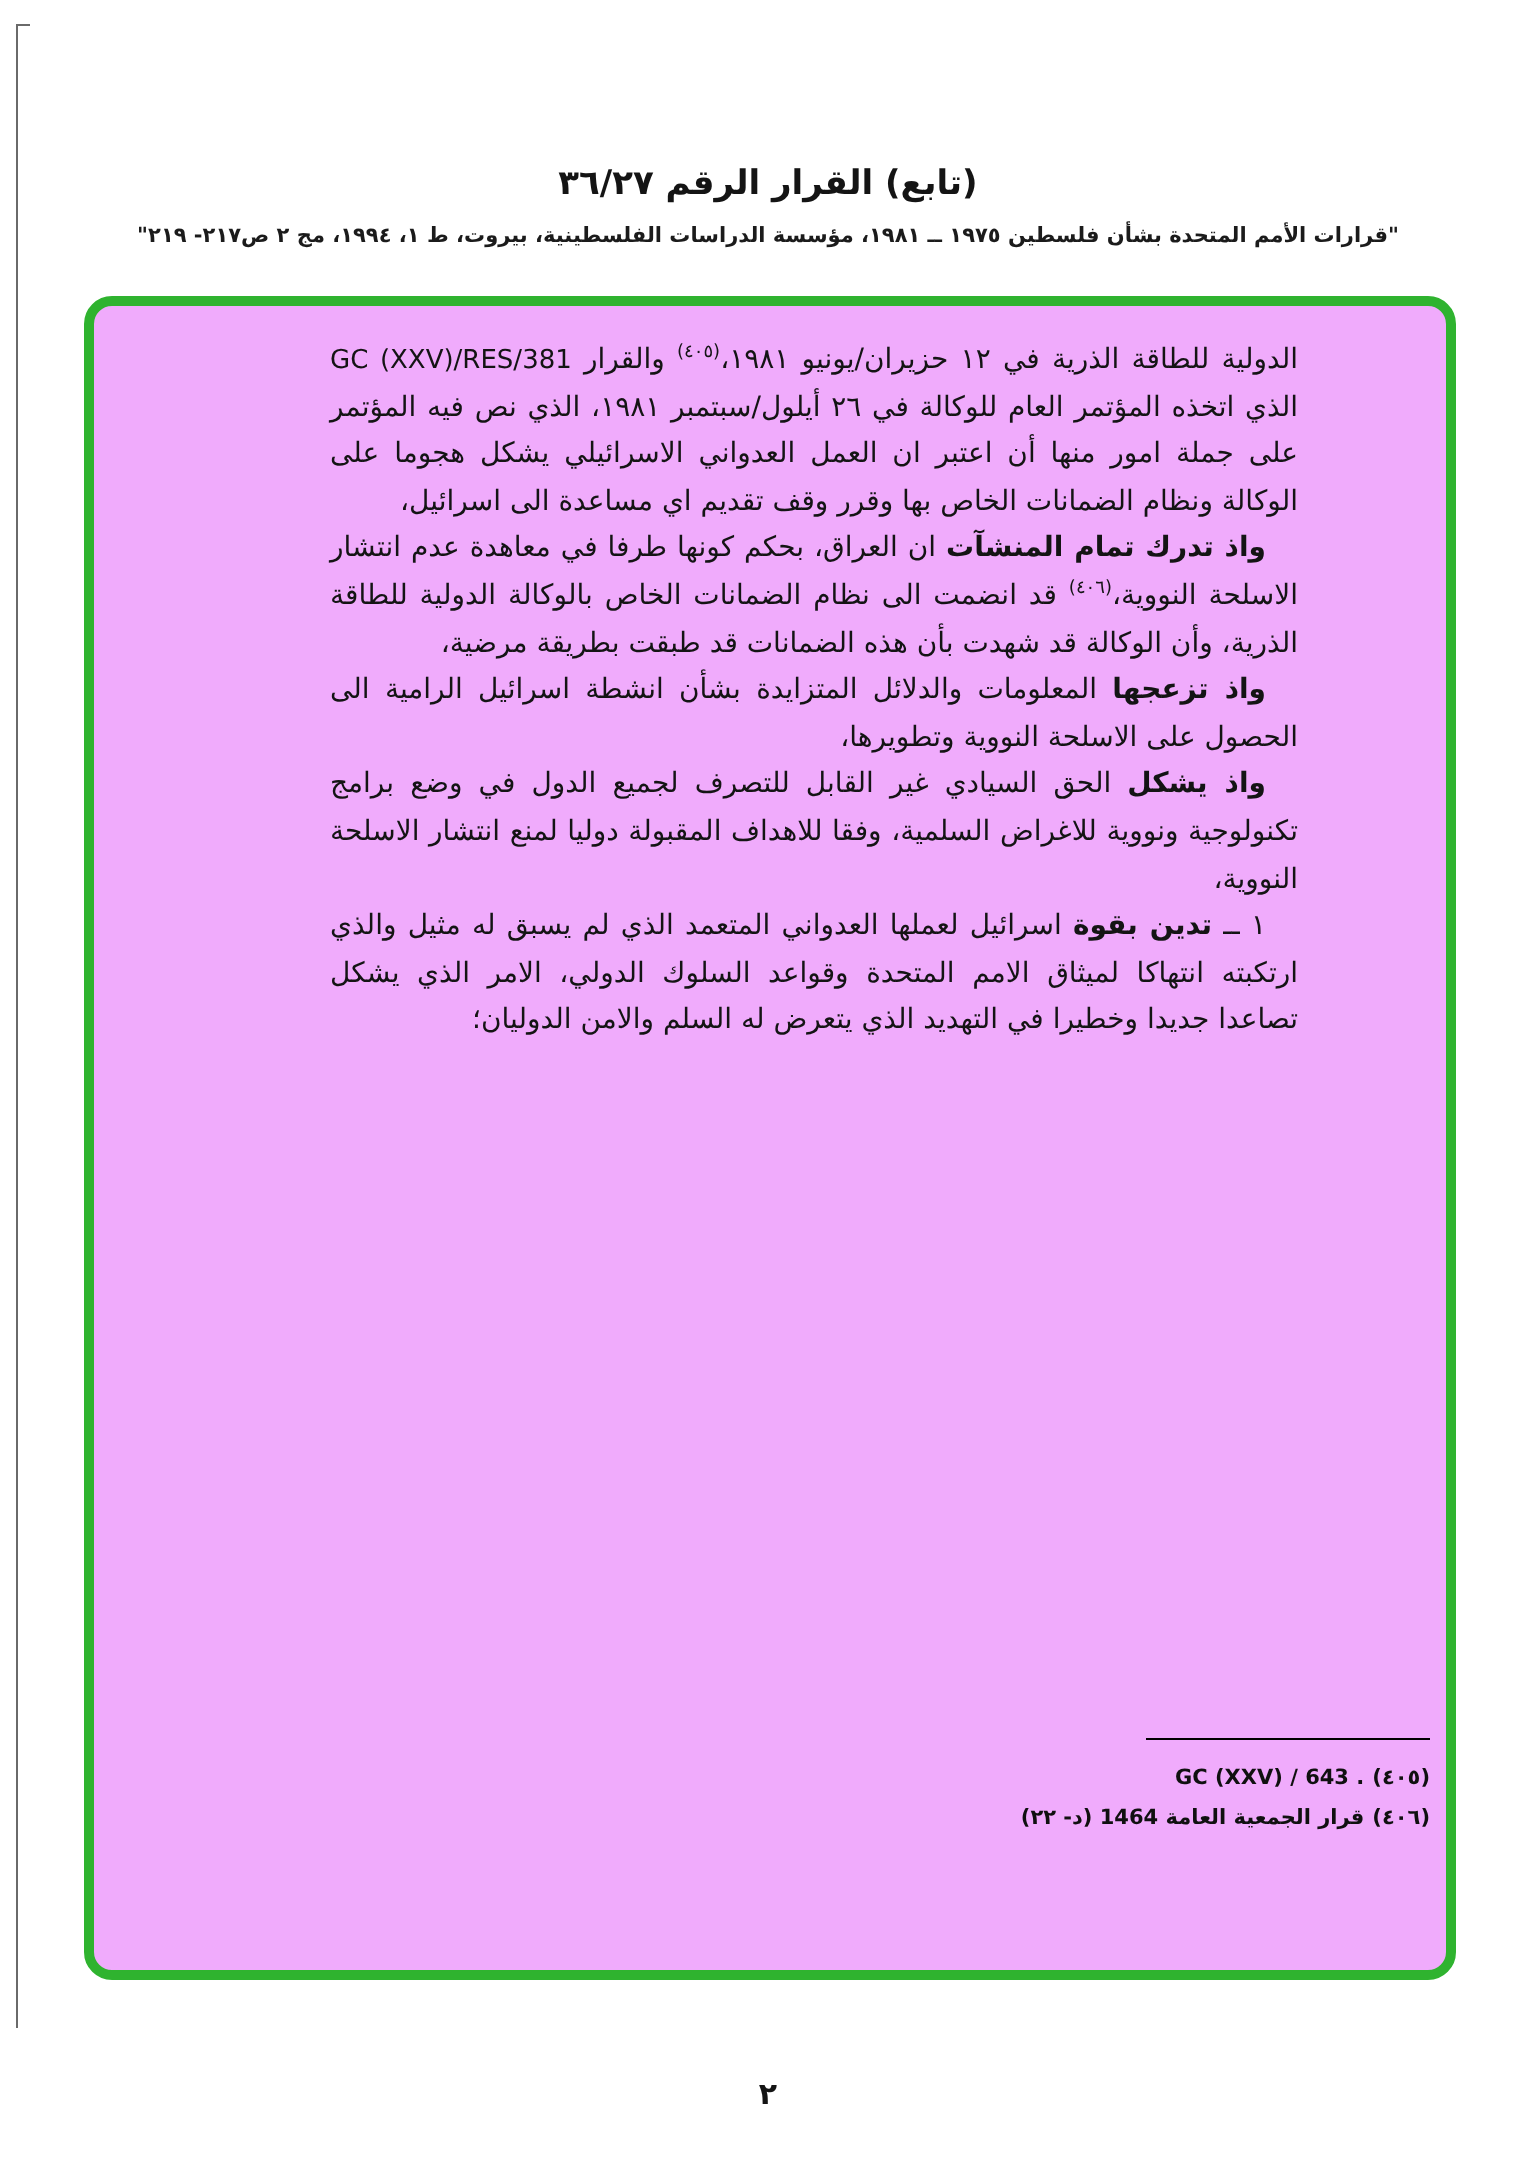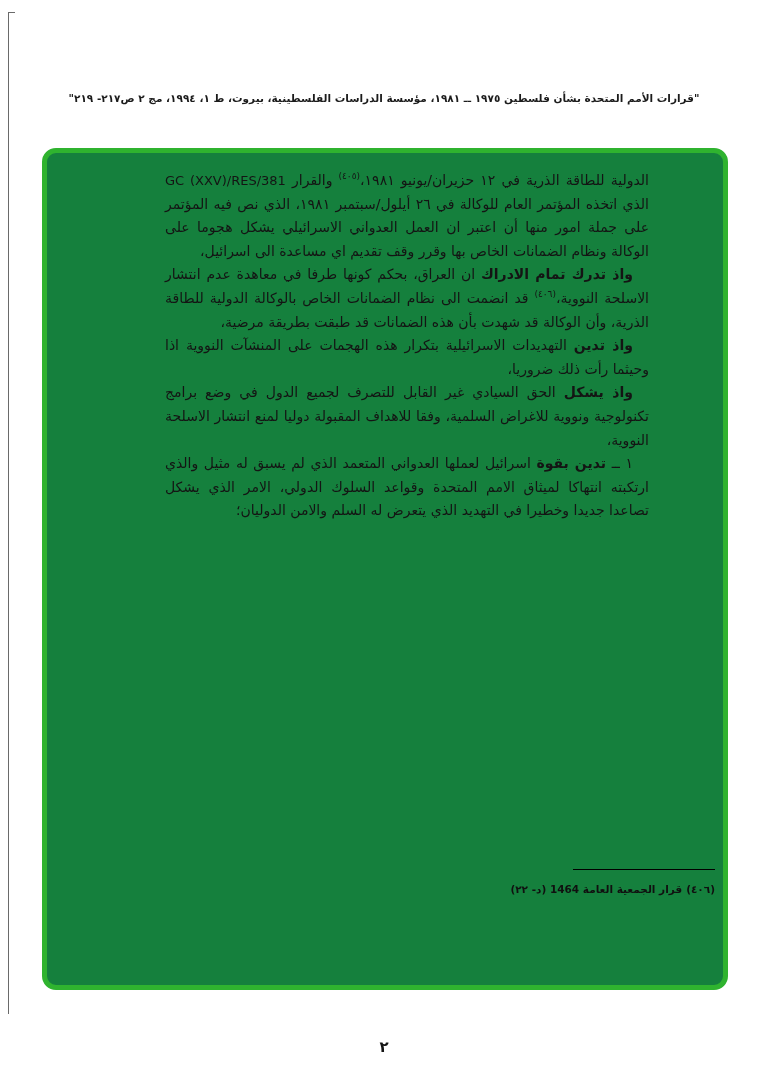--- a/index.html
+++ b/index.html
@@ -24,21 +24,21 @@
     width: 7px; height: 1px; background: #6a6a6a;
   }
   .header { position: absolute; top: 82px; left: 0; right: 0; text-align: center; direction: rtl; }
   .header-title { font-size: 17px; font-weight: bold; letter-spacing: 0.5px; }
   .header-source { margin-top: 10px; font-size: 10.5px; font-weight: bold; color: #1b1b1b; }
   .green-frame {
     position: absolute; left: 42px; top: 148px;
     width: 686px; height: 842px;
     border: 5px solid var(--frame-green);
     border-radius: 14px;
-    background: #15803d;
+    background: #f0abfc;
   }
   .text-column {
     position: absolute; top: 16px; right: 74px; width: 484px;
     direction: rtl; text-align: justify;
     font-size: 14px; line-height: 23.6px; color: var(--ink);
   }
   p.para { margin: 0; }
   p.para.indent { text-indent: 16px; }
   p.para b { font-weight: bold; }
   sup.fnref { font-size: 9px; vertical-align: super; line-height: 0; }
@@ -59,44 +59,46 @@
 </style>
 </head>
 <body>
 
 <div>
 
   <div class="scan-line"></div>
   <div class="scan-tick"></div>
 
   <div class="header">
+    <div class="header-title" dir="rtl">(تابع) القرار الرقم ٣٦/٢٧</div>
     <div class="header-source" dir="rtl">"قرارات الأمم المتحدة بشأن فلسطين ١٩٧٥ ــ ١٩٨١، مؤسسة الدراسات الفلسطينية، بيروت، ط ١، ١٩٩٤، مج ٢ ص٢١٧- ٢١٩"</div>
   </div>
 
   <div class="green-frame">
 
     <div class="text-column">
 
       <p class="para"><span>الدولية للطاقة الذرية في ١٢ حزيران/يونيو ١٩٨١،</span><sup class="fnref">(٤٠٥)</sup><span> والقرار </span><span class="latin" dir="ltr">GC (XXV)/RES/381</span><span> الذي اتخذه المؤتمر العام للوكالة في ٢٦ أيلول/سبتمبر ١٩٨١، الذي نص فيه المؤتمر على جملة امور منها أن اعتبر ان العمل العدواني الاسرائيلي يشكل هجوما على الوكالة ونظام الضمانات الخاص بها وقرر وقف تقديم اي مساعدة الى اسرائيل،</span></p>
 
-      <p class="para indent"><b>واذ تدرك تمام الادراك</b><span> ان العراق، بحكم كونها طرفا في معاهدة عدم انتشار الاسلحة النووية،</span><sup class="fnref">(٤٠٦)</sup><span> قد انضمت الى نظام الضمانات الخاص بالوكالة الدولية للطاقة الذرية، وأن الوكالة قد شهدت بأن هذه الضمانات قد طبقت بطريقة مرضية،</span></p>
+      <p class="para indent"><b>واذ تدرك تمام المنشآت</b><span> ان العراق، بحكم كونها طرفا في معاهدة عدم انتشار الاسلحة النووية،</span><sup class="fnref">(٤٠٦)</sup><span> قد انضمت الى نظام الضمانات الخاص بالوكالة الدولية للطاقة الذرية، وأن الوكالة قد شهدت بأن هذه الضمانات قد طبقت بطريقة مرضية،</span></p>
 
 
+      <p class="para indent"><b>واذ تزعجها</b><span> المعلومات والدلائل المتزايدة بشأن انشطة اسرائيل الرامية الى الحصول على الاسلحة النووية وتطويرها،</span></p>
 
 
-      <p class="para indent"><b>واذ تدين</b><span> التهديدات الاسرائيلية بتكرار هذه الهجمات على المنشآت النووية اذا وحيثما رأت ذلك ضروريا،</span></p>
 
       <p class="para indent"><b>واذ يشكل</b><span> الحق السيادي غير القابل للتصرف لجميع الدول في وضع برامج تكنولوجية ونووية للاغراض السلمية، وفقا للاهداف المقبولة دوليا لمنع انتشار الاسلحة النووية،</span></p>
 
       <p class="para indent"><span>١ ــ </span><b>تدين بقوة</b><span> اسرائيل لعملها العدواني المتعمد الذي لم يسبق له مثيل والذي ارتكبته انتهاكا لميثاق الامم المتحدة وقواعد السلوك الدولي، الامر الذي يشكل تصاعدا جديدا وخطيرا في التهديد الذي يتعرض له السلم والامن الدوليان؛</span></p>
 
     </div>
 
     <div class="footnotes">
       <div class="fn-rule"></div>
+      <div class="fn-item"><span class="fn-marker">(٤٠٥)</span><span class="fn-latin">GC (XXV) / 643 .</span></div>
       <div class="fn-item"><span class="fn-marker">(٤٠٦)</span><span>قرار الجمعية العامة 1464 (د- ٢٢)</span></div>
     </div>
 
   </div>
 
   <div class="page-number">٢</div>
 
 </div>
 
 </body></html>

